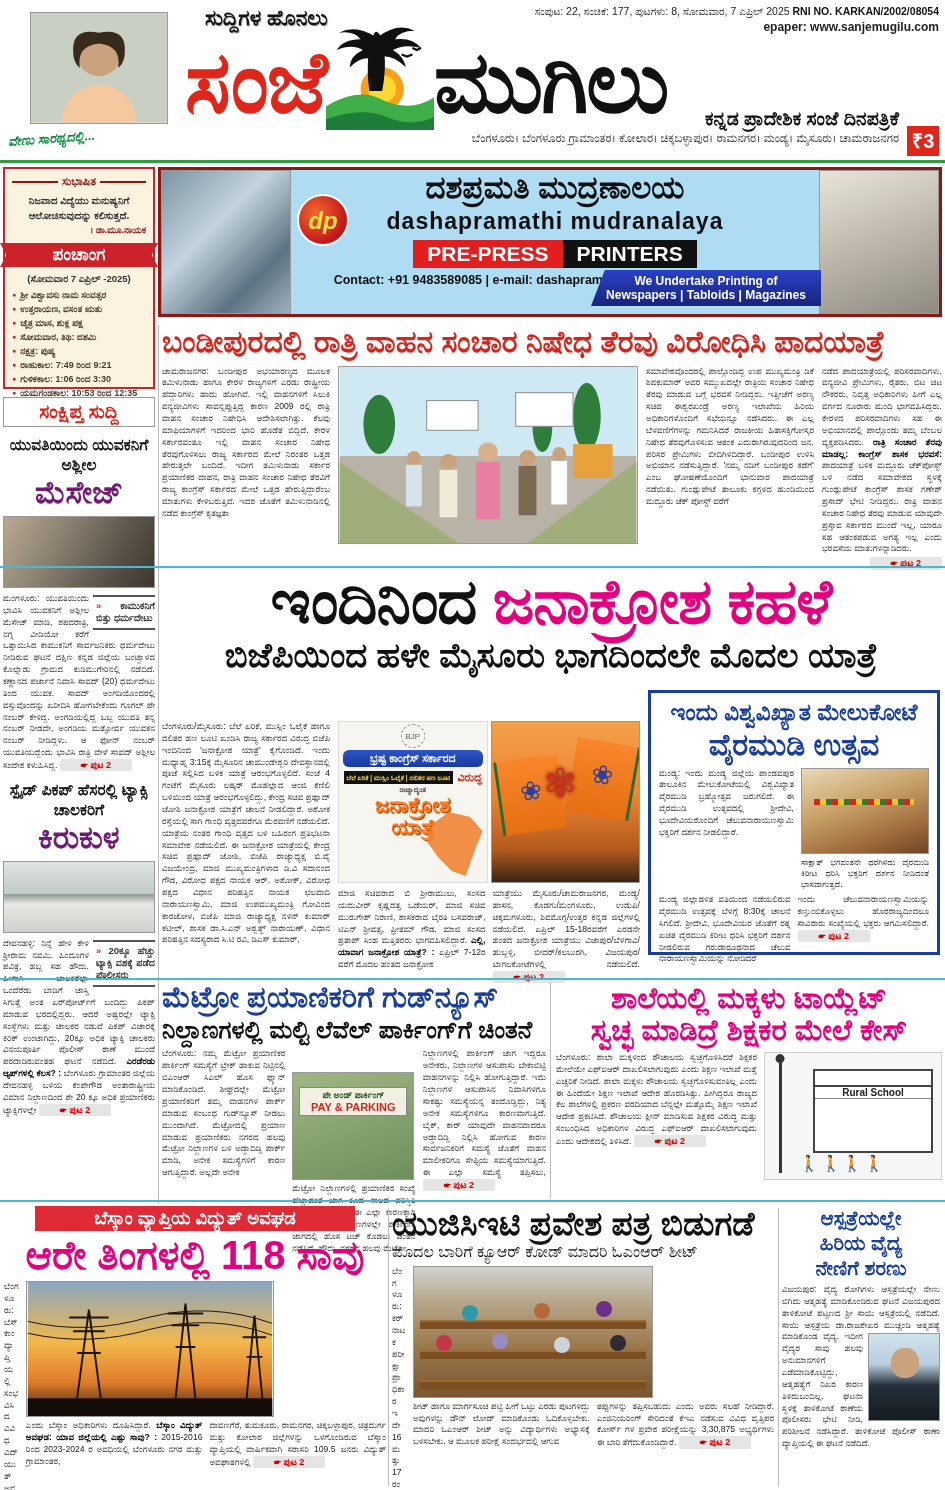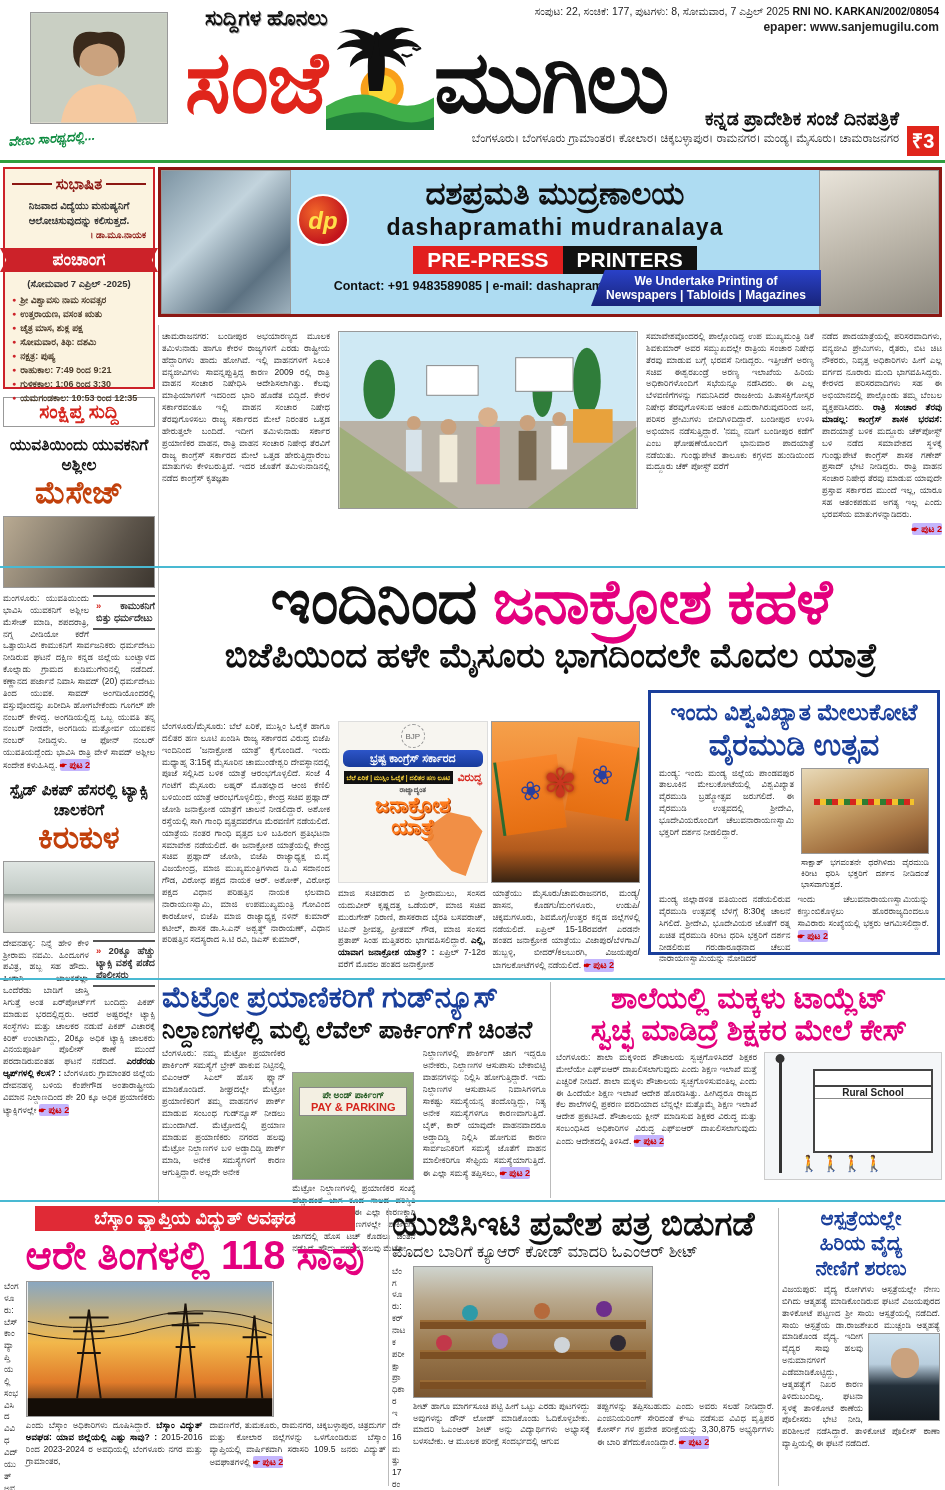--- a/index.html
+++ b/index.html
@@ -32,63 +32,63 @@
   .green-rule { position:absolute; left:0; top:160px; width:945px; height:3px; background:#2e9e3e; }
 
   
   .ad { position:absolute; left:158px; top:167px; width:784px; height:150px;
     background:#aedcf2; border:3px solid #8c1713; display:flex; }
   .ad-press { width:130px; height:100%; background:linear-gradient(135deg,#7d94a3,#c3d4dd 40%,#5d7282 75%,#9db0bc); }
   .ad-mid { flex:1; position:relative; text-align:center; }
   .dp-logo { position:absolute; left:6px; top:24px; width:52px; height:52px; border-radius:50%;
     background:radial-gradient(circle at 35% 35%, #f2682a, #c3151c 70%); border:2px solid #fff;
     color:#ffe04a; font-weight:bold; font-size:24px; font-style:italic; line-height:50px; text-align:center; }
-  .ad-title-kn { font-size:31px; font-weight:bold; color:#101010; margin-top:6px; }
+  .ad-title-kn { font-size:31px; font-weight:bold; color:#101010; margin-top:0; }
   .ad-title-en { font-size:23px; font-weight:bold; color:#101010; letter-spacing:1px; margin-top:2px; }
   .ad-tags { margin-top:5px; }
   .ad-tag1 { display:inline-block; background:#e21f1f; color:#fff; font-size:21px; font-weight:bold;
     padding:2px 14px; }
   .ad-tag2 { display:inline-block; background:#111; color:#fff; font-size:21px; font-weight:bold;
     padding:2px 14px; }
   .ad-contact { font-size:12.5px; font-weight:bold; color:#101010; margin-top:5px; }
   .ad-machine { width:120px; height:100%; background:linear-gradient(160deg,#e9e4da,#bdb7ab 50%,#8f8a80); position:relative;}
   .ad-ribbon { position:absolute; right:118px; bottom:8px; width:230px; padding:4px 8px;
     background:linear-gradient(180deg,#2a41c8,#18247a); color:#fff; font-size:12px; font-weight:bold;
     text-align:center; clip-path:polygon(6% 0,100% 0,100% 100%,0 100%); }
 
   
   .kn { word-break:break-word; }
   .bodytxt { font-size:8.6px; line-height:1.38; text-align:justify; color:#222; }
   .bodytxt b { color:#000; }
   .cols { display:flex; gap:7px; }
   .col { flex:1; }
-  .badge { display:inline-block; background:#c4b5fd; color:#c00; font-size:9px; font-weight:bold;
-    padding:0 0; border-radius:2px; }
+  .badge { display:inline-block; background:#e5e5e5; color:#c00; font-size:9px; font-weight:bold;
+    padding:0 21px; border-radius:2px; }
   .teal-rule { position:absolute; left:0; width:945px; height:2px; background:#49b9d2; }
   .vline { position:absolute; width:1px; background:#bbb; }
 
   
   .sidebar { position:absolute; left:3px; top:167px; width:152px; height:1038px; }
   .pan-box { border:2px solid #cc2229; background:#fbf3e0; padding:6px 7px; height:222px; }
   .subhashita-hd { display:flex; align-items:center; gap:4px; color:#8c1713; font-weight:bold;
-    font-size:15px; justify-content:center; }
+    font-size:11px; justify-content:center; }
   .subhashita-hd:before,.subhashita-hd:after { content:""; flex:1; border-top:2px solid #8c1713; }
   .sub-quote { font-size:10px; font-weight:bold; color:#333; text-align:center; margin-top:6px; line-height:1.45; }
   .sub-auth { font-size:9px; font-weight:bold; color:#8c1713; text-align:right; margin-top:2px; }
   .pan-ribbon { margin:7px -12px 6px; background:#cc2229; color:#fff; text-align:center;
     font-size:17px; font-weight:bold; padding:2px 0;
     clip-path:polygon(0 0,100% 0,96% 50%,100% 100%,0 100%,4% 50%); }
   .pan-date { text-align:center; font-size:9.5px; font-weight:bold; color:#333; margin-bottom:4px; }
   .pan-item { font-size:9px; font-weight:bold; color:#4a3b2a; line-height:1.55; }
   .pan-item:before { content:"●"; color:#cc2229; font-size:7px; margin-right:4px; vertical-align:1px; }
   .brief-hd { margin-top:8px; border:1px solid #999; background:#fff; color:#d6251d;
     font-size:19px; font-weight:bold; text-align:center; padding:3px 0; }
   .sb-story { margin-top:8px; }
   .sb-h1 { font-size:15.5px; font-weight:bold; color:#111; text-align:center; line-height:1.3; }
-  .sb-h1red { font-size:31px; font-weight:bold; color:#c2410c; text-align:center; line-height:1.15; }
+  .sb-h1red { font-size:31px; font-weight:bold; color:#701a75; text-align:center; line-height:1.15; }
   .sb-photo { width:100%; height:72px; margin:5px 0; }
   .inset-q { float:right; width:62px; border-top:2px solid #555; border-bottom:2px solid #555;
     font-size:9.5px; font-weight:bold; color:#333; padding:3px 0 3px 3px; margin:2px 0 2px 4px; line-height:1.3;}
   .inset-q .chev { color:#d6251d; }
 
   
   .bandipur { position:absolute; left:162px; top:325px; width:780px; height:240px; }
   .band-hl { font-size:30px; font-weight:bold; color:#d6251d; line-height:1.15; }
   .band-body { display:flex; gap:8px; margin-top:6px; }
   .band-c { width:168px; }
@@ -285,20 +285,21 @@
         <span>20ಕ್ಕೂ ಅಧಿಕ ಟ್ಯಾಕ್ಸಿ ಚಾಲಕರು ವಿನಯಪೂರ್ತಿ ಪೊಲೀಸ್ ಠಾಣೆ ಮುಂದೆ ಪರದಾಡಿರುವಂತಹ ಘಟನೆ ನಡೆದಿದೆ.</span>
         <b>ಎರಡೆರಡು ಆ್ಯಪ್‌ಗಳಲ್ಲಿ ಕೆಲಸ? :</b>
         <span>ಬೆಂಗಳೂರು ಗ್ರಾಮಾಂತರ ಜಿಲ್ಲೆಯ ದೇವನಹಳ್ಳಿ ಬಳಿಯ ಕೆಂಪೇಗೌಡ ಅಂತಾರಾಷ್ಟ್ರೀಯ ವಿಮಾನ ನಿಲ್ದಾಣದಿಂದ ಶೇ 20 ಕ್ಕೂ ಅಧಿಕ ಪ್ರಯಾಣಿಕರು ಟ್ಯಾಕ್ಸಿಗಳಲ್ಲೇ</span>
         <span class="badge"><span>☛</span> <span>ಪುಟ 2</span></span>
       </div>
     </div>
   </aside>
   <div class="vline" style="left:158px; top:325px; height:878px;"></div>
 
   <article class="bandipur">
+    <div class="band-hl kn">ಬಂಡೀಪುರದಲ್ಲಿ ರಾತ್ರಿ ವಾಹನ ಸಂಚಾರ ನಿಷೇಧ ತೆರವು ವಿರೋಧಿಸಿ ಪಾದಯಾತ್ರೆ</div>
     <div class="band-body">
       <div class="band-c bodytxt kn">ಚಾಮರಾಜನಗರ: ಬಂಡೀಪುರ ಅಭಯಾರಣ್ಯದ ಮೂಲಕ ತಮಿಳುನಾಡು ಹಾಗೂ ಕೇರಳ ರಾಜ್ಯಗಳಿಗೆ ಎರಡು ರಾಷ್ಟ್ರೀಯ ಹೆದ್ದಾರಿಗಳು ಹಾದು ಹೋಗಿವೆ. ಇಲ್ಲಿ ವಾಹನಗಳಿಗೆ ಸಿಲುಕಿ ವನ್ಯಜೀವಿಗಳು ಸಾವನ್ನಪ್ಪುತ್ತಿದ್ದ ಕಾರಣ 2009 ರಲ್ಲಿ ರಾತ್ರಿ ವಾಹನ ಸಂಚಾರ ನಿಷೇಧಿಸಿ ಆದೇಶಿಸಲಾಗಿತ್ತು. ಕೆಲವು ಮಾಫಿಯಾಗಳಿಗೆ ಇದರಿಂದ ಭಾರಿ ಹೊಡೆತ ಬಿದ್ದಿದೆ. ಕೇರಳ ಸರ್ಕಾರವಂತೂ ಇಲ್ಲಿ ವಾಹನ ಸಂಚಾರ ನಿಷೇಧ ತೆರವುಗೊಳಿಸಲು ರಾಜ್ಯ ಸರ್ಕಾರದ ಮೇಲೆ ನಿರಂತರ ಒತ್ತಡ ಹೇರುತ್ತಲೇ ಬಂದಿದೆ. ಇದೀಗ ತಮಿಳುನಾಡು ಸರ್ಕಾರ ಪ್ರಯಾಣಿಕರ ವಾಹನ, ರಾತ್ರಿ ವಾಹನ ಸಂಚಾರ ನಿಷೇಧ ತೆರವಿಗೆ ರಾಜ್ಯ ಕಾಂಗ್ರೆಸ್ ಸರ್ಕಾರದ ಮೇಲೆ ಒತ್ತಡ ಹೇರುತ್ತಿದ್ದಾರೆಂಬ ಮಾತುಗಳು ಕೇಳಿಬರುತ್ತಿವೆ. ಇದರ ಜೊತೆಗೆ ತಮಿಳುನಾಡಿನಲ್ಲಿ ನಡೆದ ಕಾಂಗ್ರೆಸ್ ಕೃತಜ್ಞತಾ</div>
       <div class="band-photo photo-frame">
         <svg viewBox="0 0 300 178" width="100%" height="100%">
           <rect width="300" height="90" fill="#cfe9f4"></rect>
           <rect y="90" width="300" height="88" fill="#b9b2a6"></rect>
           <path d="M0 96 l120 82 l-120 0 z" fill="#9fae7a"></path>
           <path d="M300 96 l-110 82 l110 0 z" fill="#9fae7a"></path>
           <g fill="#2f7d3a">
               <ellipse cx="40" cy="58" rx="16" ry="30"></ellipse>

